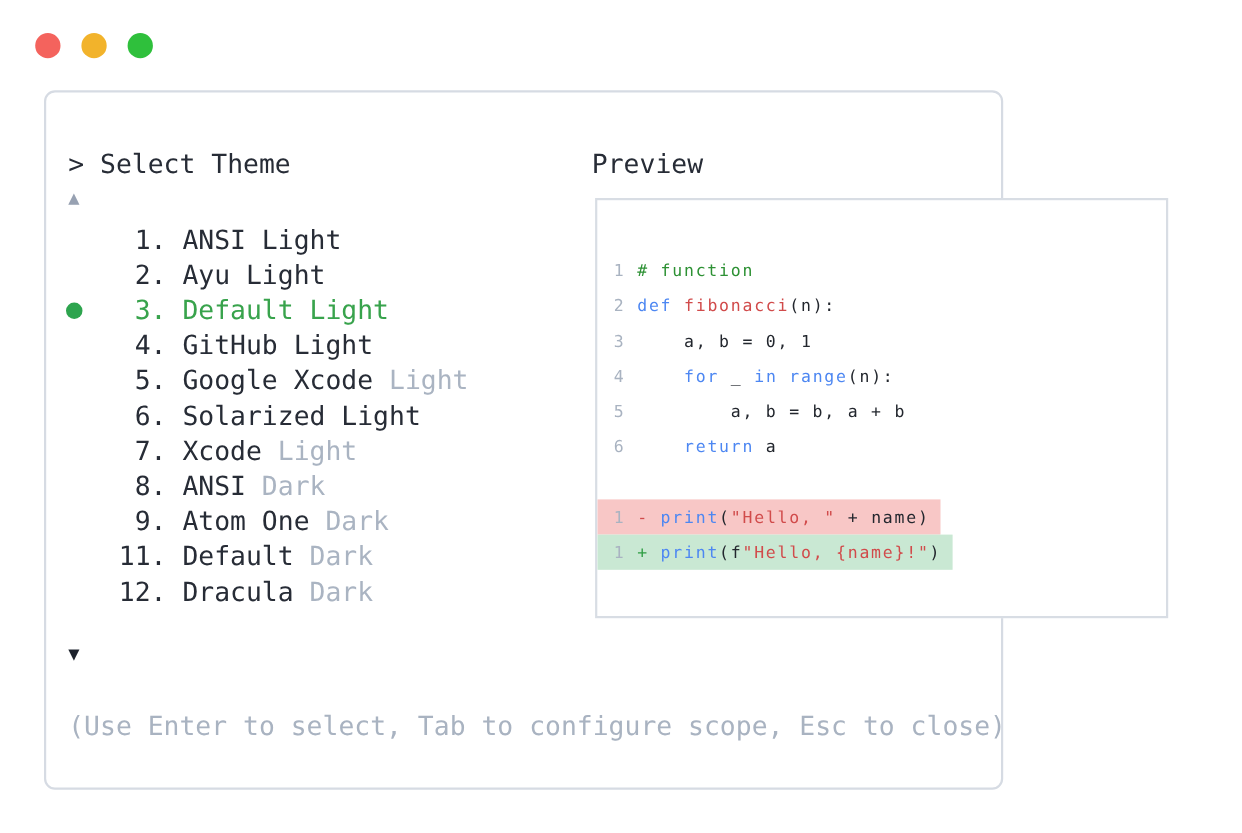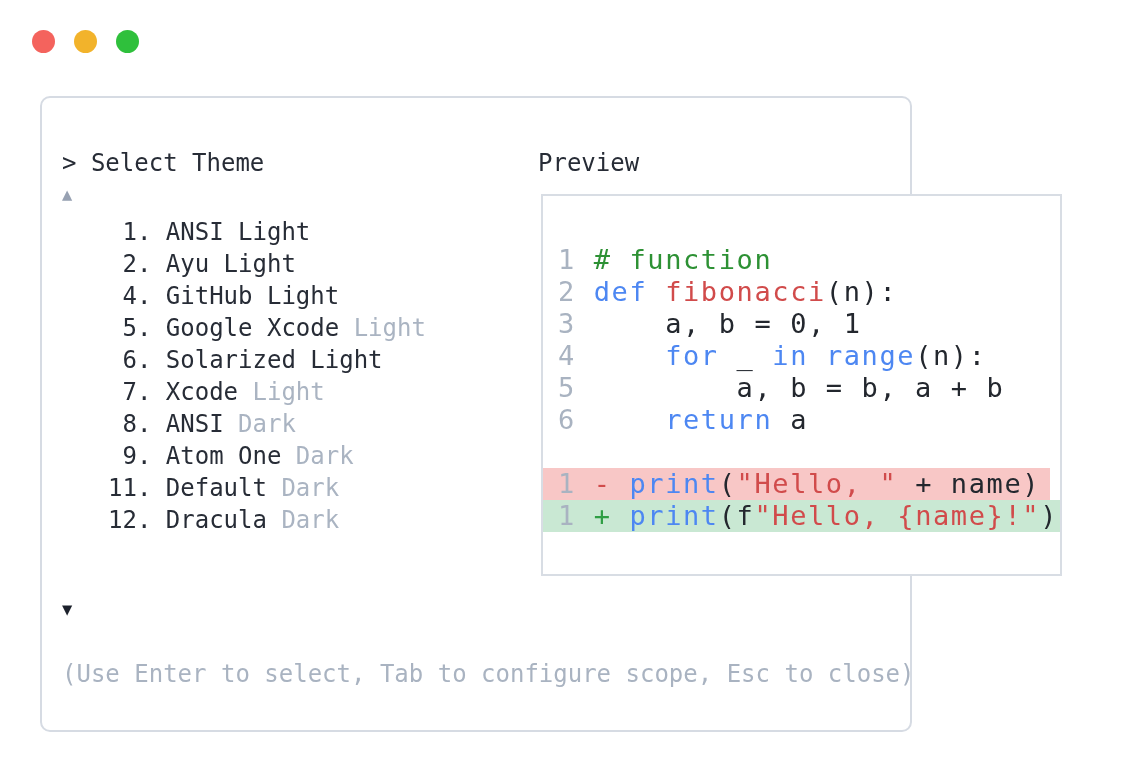--- a/index.html
+++ b/index.html
@@ -12,21 +12,21 @@
   }
   
   .traffic{position:absolute;left:32px;top:30px;display:flex;gap:19px;}
   .light{width:23px;height:23px;border-radius:50%;}
   .light.red{background:#f4635d;}
   .light.yellow{background:#f2b32b;}
   .light.green{background:#2fc03c;}
 
   
   .panel{
-    position:absolute;left:40px;top:96px;width:872px;height:636px;
+    position:absolute;left:40px;top:82px;width:872px;height:636px;
     box-sizing:border-box;border:2px solid #d6dbe3;border-radius:10px;background:#fff;
   }
   .prompt{position:absolute;left:20px;top:49px;font-size:24px;line-height:32px;white-space:pre;color:#272c36;}
   .preview-title{position:absolute;left:496px;top:49px;font-size:24px;line-height:32px;color:#272c36;}
 
   .scroll-ind{position:absolute;left:20px;font-size:17px;line-height:22px;}
   .scroll-up{top:85px;color:#97a1b2;}
   .scroll-down{top:500px;color:#1c212b;}
 
   
@@ -36,21 +36,21 @@
   .row .txt.selected{color:#38a34c;}
   .row .muted{color:#aab4c2;}
   .dot{position:absolute;left:-12px;top:9px;width:15px;height:15px;border-radius:50%;background:#2da44e;}
 
   
   .preview-box{
     position:absolute;left:499px;top:96px;width:521px;height:382px;
     box-sizing:border-box;border:2px solid #d8dde4;background:#fff;
     padding-top:48px;overflow:hidden;
   }
-  .cl{height:32px;line-height:32px;font-size:27px;letter-spacing:1.6px;white-space:pre;}
+  .cl{height:32px;line-height:32px;font-size:15px;letter-spacing:1.6px;white-space:pre;}
   .cl .inner{display:inline-block;padding-left:15px;height:32px;}
   .cl.removed .inner{background:#f8c7c6;padding-right:10px;}
   .cl.added .inner{background:#c9e8d3;padding-right:10px;}
   .ln{color:#a9b3c1;}
   .c-plain{color:#23272e;}
   .c-kw{color:#4d87f2;}
   .c-fn{color:#d14b4b;}
   .c-str{color:#d14b4b;}
   .c-comment{color:#2d9134;}
   .c-minus{color:#d14b4b;}
@@ -70,20 +70,21 @@
 
 <div class="panel">
   <div class="prompt">&gt; Select Theme</div>
   <div class="preview-title">Preview</div>
 
   <div class="scroll-ind scroll-up">▲</div>
 
   <div class="theme-list">
       <div class="row"><span class="txt"><span> 1. </span><span>ANSI Light</span></span></div>
       <div class="row"><span class="txt"><span> 2. </span><span>Ayu Light</span></span></div>
+      <div class="row"><span class="dot"></span><span class="txt selected"><span> 3. </span><span>Default Light</span></span></div>
       <div class="row"><span class="txt"><span> 4. </span><span>GitHub Light</span></span></div>
       <div class="row"><span class="txt"><span> 5. </span><span>Google Xcode </span><span class="muted">Light</span></span></div>
       <div class="row"><span class="txt"><span> 6. </span><span>Solarized Light</span></span></div>
       <div class="row"><span class="txt"><span> 7. </span><span>Xcode </span><span class="muted">Light</span></span></div>
       <div class="row"><span class="txt"><span> 8. </span><span>ANSI </span><span class="muted">Dark</span></span></div>
       <div class="row"><span class="txt"><span> 9. </span><span>Atom One </span><span class="muted">Dark</span></span></div>
       <div class="row"><span class="txt"><span>11. </span><span>Default </span><span class="muted">Dark</span></span></div>
       <div class="row"><span class="txt"><span>12. </span><span>Dracula </span><span class="muted">Dark</span></span></div>
     </div>
 

